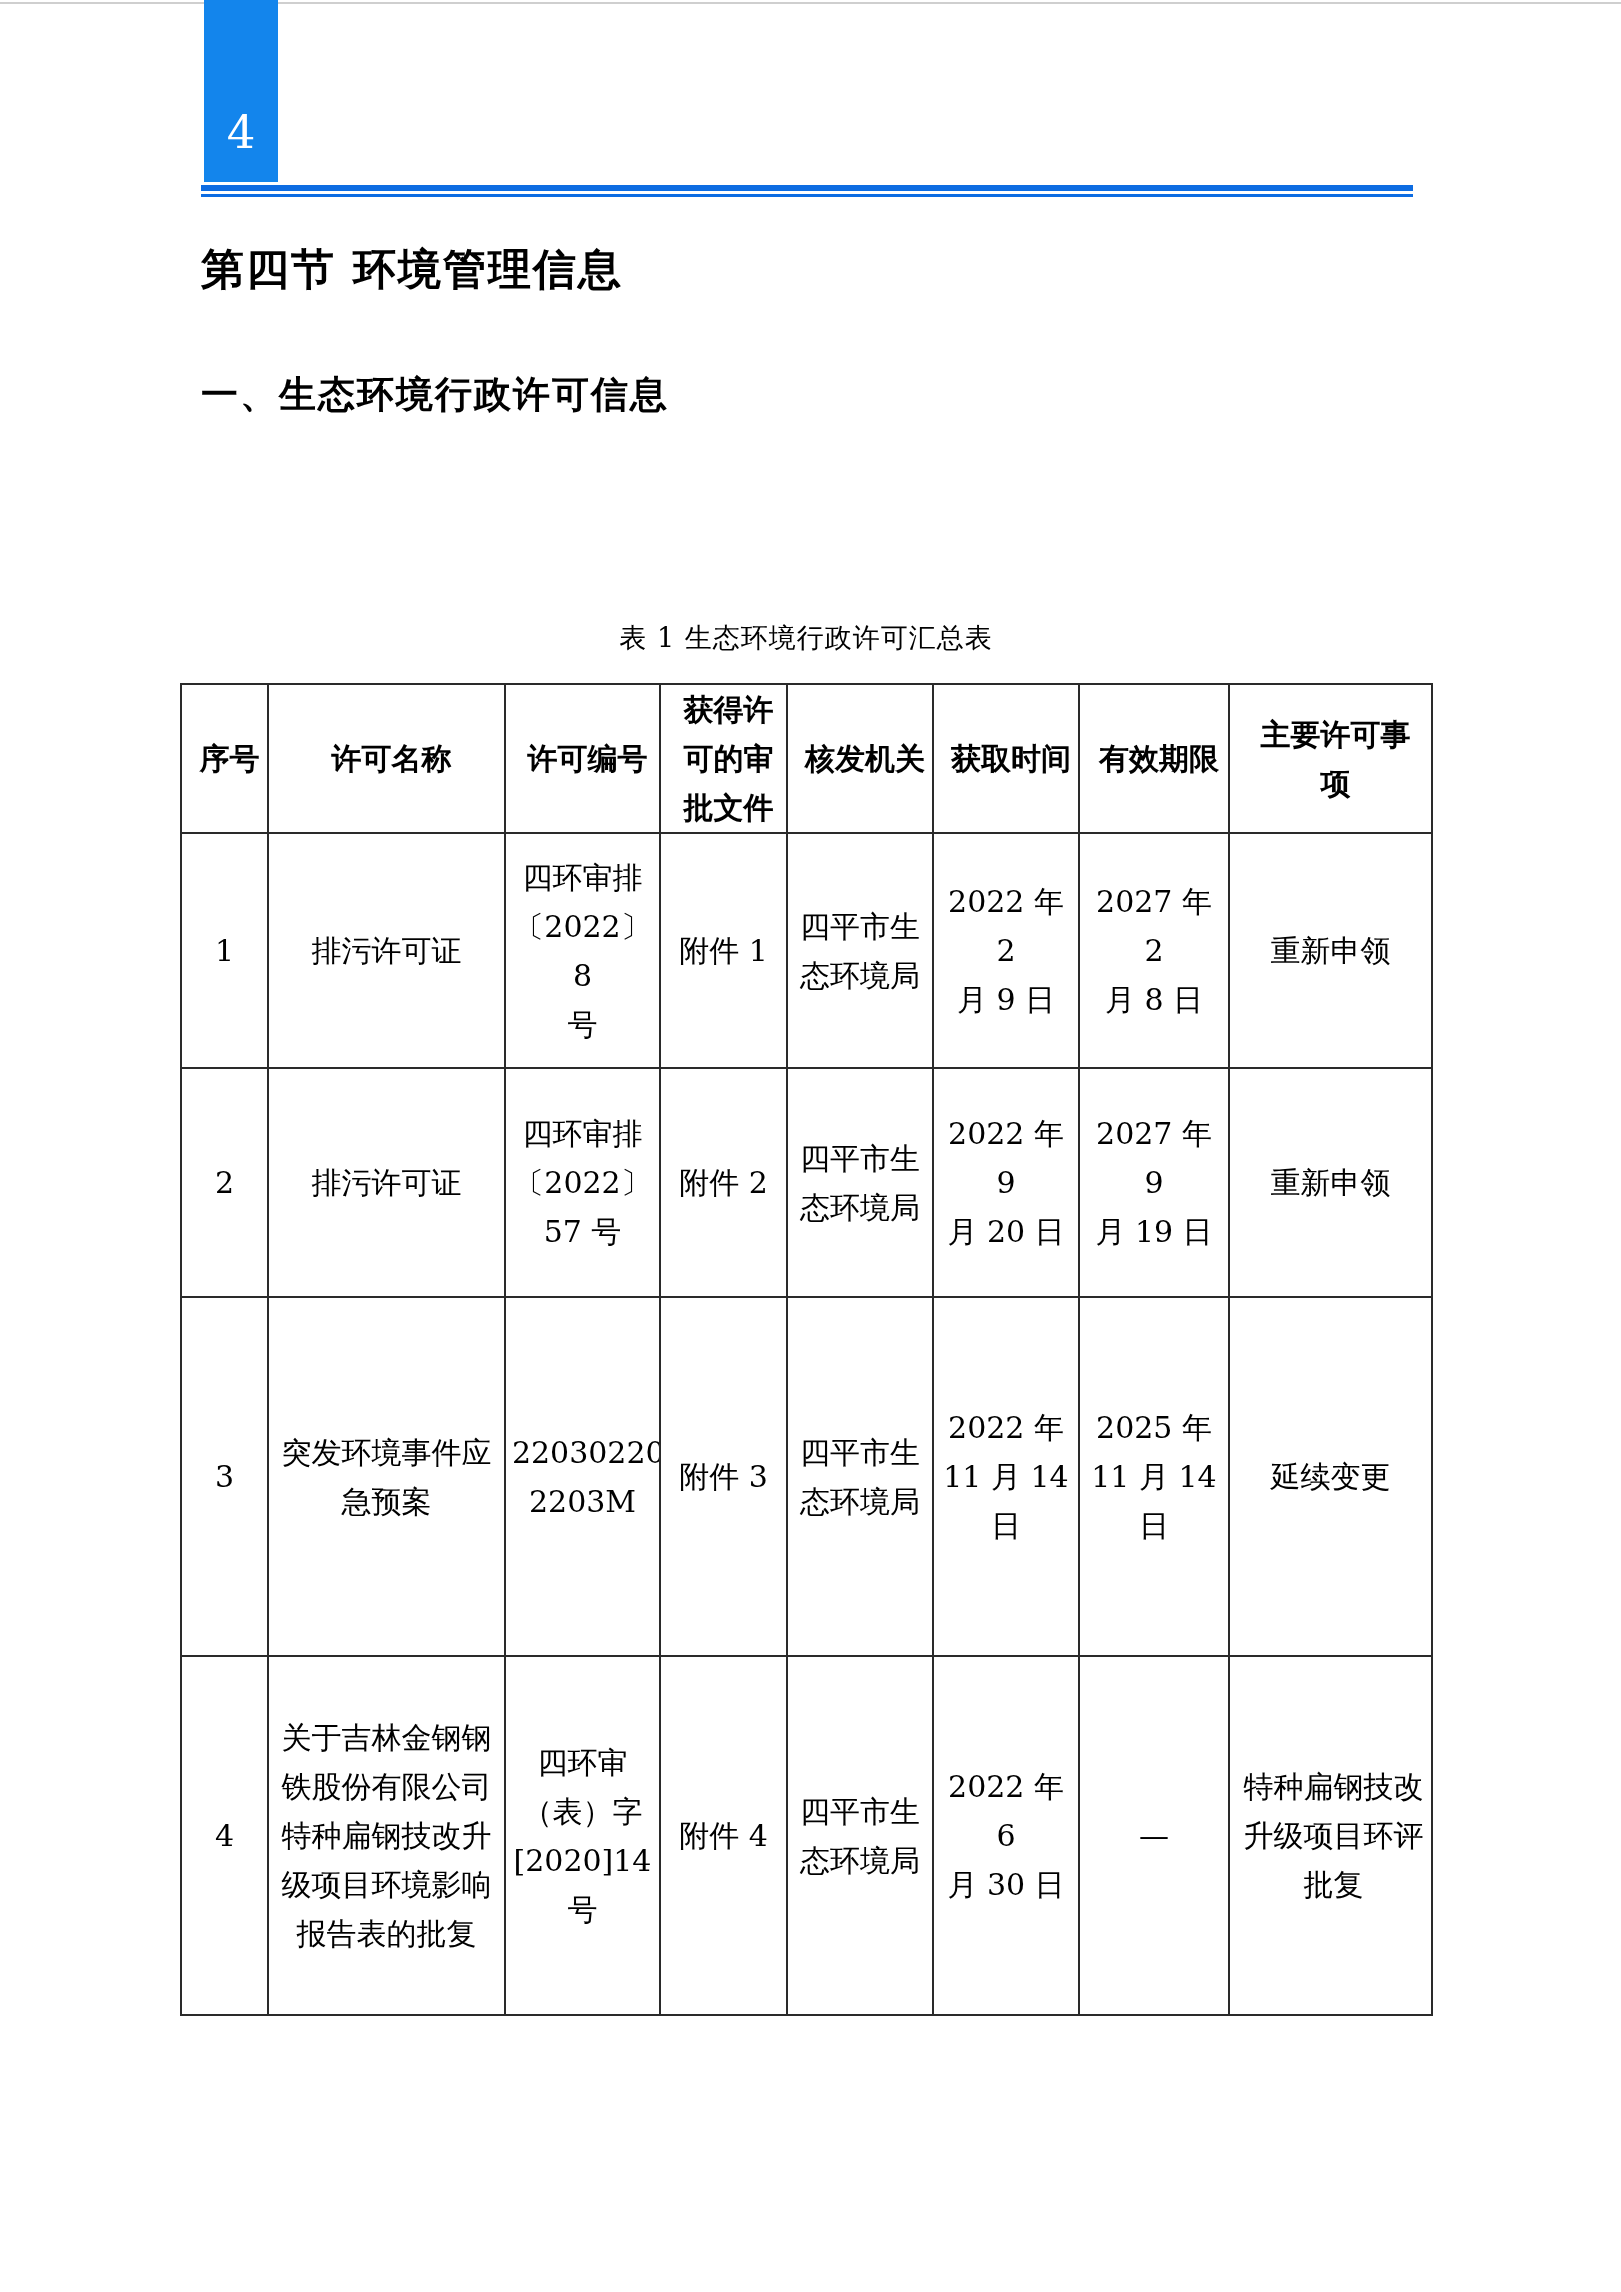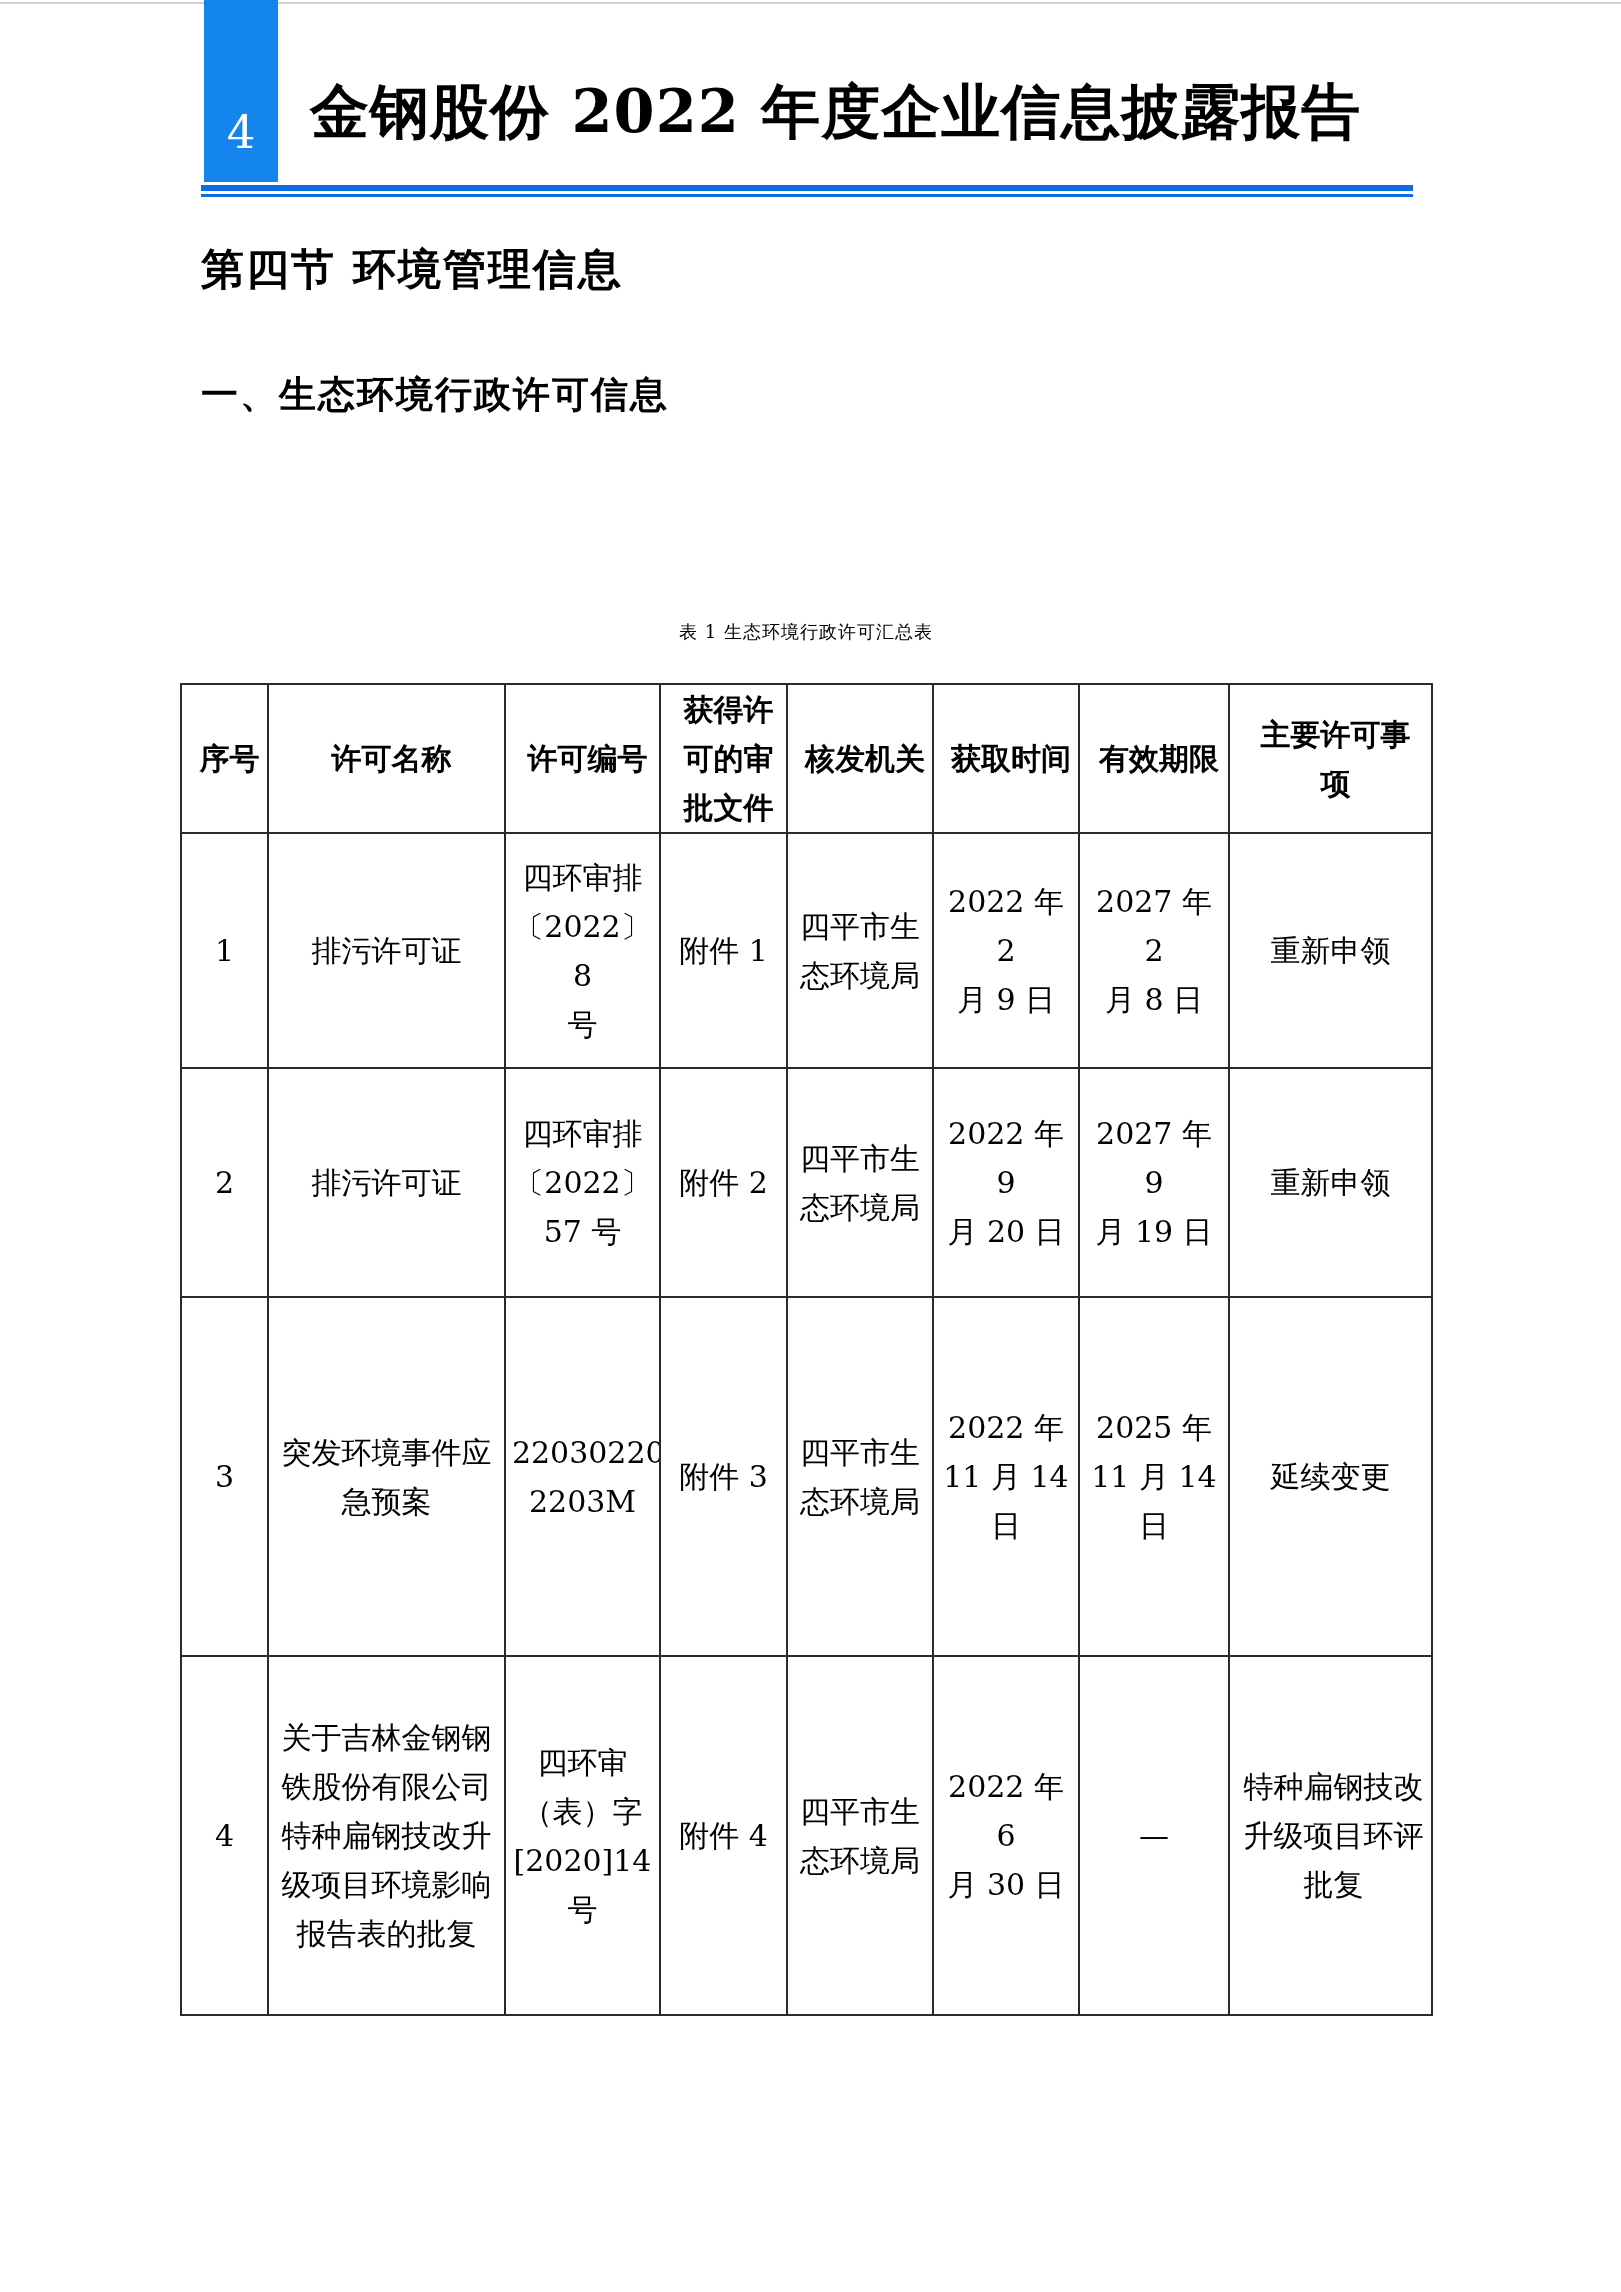--- a/index.html
+++ b/index.html
@@ -39,21 +39,21 @@
     font-family:"DejaVu Sans","Liberation Sans",sans-serif;
     font-size:37px; font-weight:700; letter-spacing:2px; white-space:nowrap;
   }
   .body-paragraph {
     position:absolute; left:201px; top:476px; width:1217px; margin:0;
     font-size:37px; line-height:62px; text-indent:76px;
     white-space:pre-line; letter-spacing:1px;
   }
   .table-caption {
     position:absolute; left:180px; top:620px; width:1252px;
-    text-align:center; font-size:18px; letter-spacing:1px;
+    text-align:center; font-size:27px; letter-spacing:1px;
   }
 
   .permits-table {
     position:absolute; left:180px; top:683px; width:1252px;
     border-collapse:collapse; table-layout:fixed;
     border:2.9px solid #222222;
   }
   .permits-table th, .permits-table td {
     border:2px solid #2a2a2a;
     text-align:center; vertical-align:middle;
@@ -73,21 +73,20 @@
 </head>
 <body>
 
 <div class="page">
   <div class="top-edge"></div>
 
   <div class="page-tab">
     <span class="page-number">4</span>
   </div>
 
-  <div class="report-title">金钢股份 2022 年度企业信息披露报告</div>
 
   <div class="header-rule">
     <div class="rule-thick"></div>
     <div class="rule-gap"></div>
     <div class="rule-thin"></div>
   </div>
 
   <h1 class="chapter-heading">第四节 环境管理信息</h1>
 
   <h2 class="subsection-heading">一、生态环境行政许可信息</h2>

